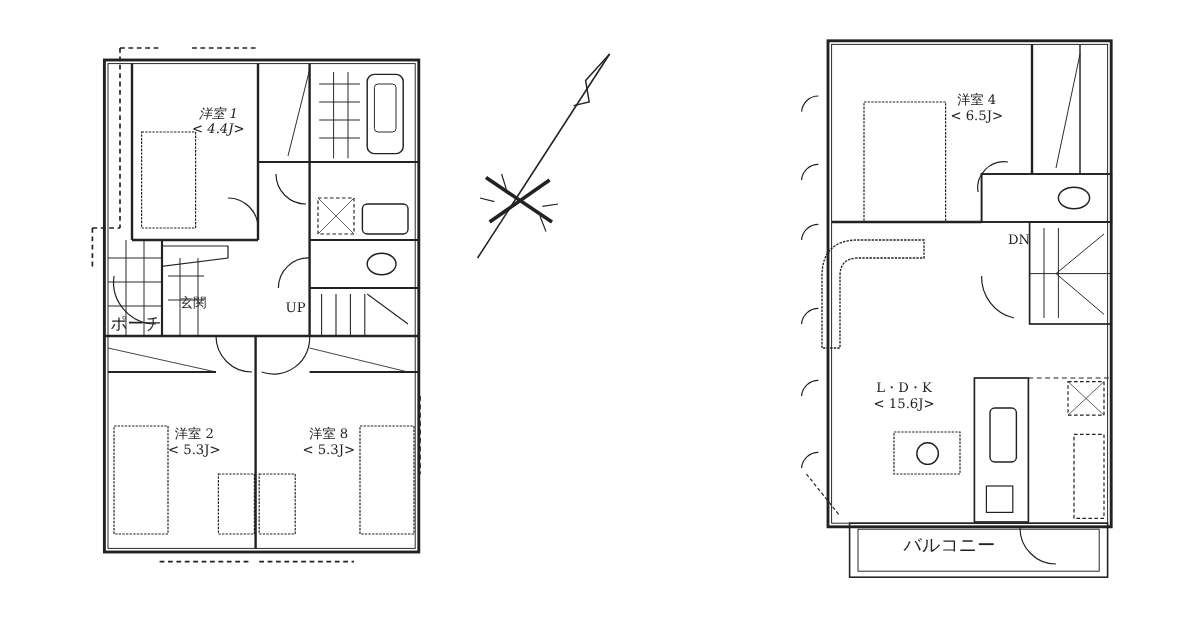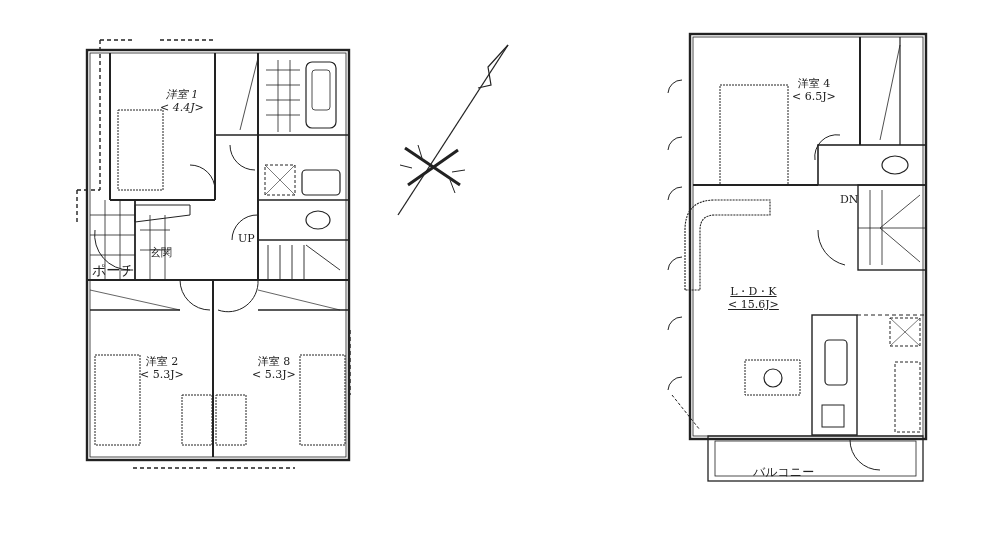--- a/index.html
+++ b/index.html
@@ -156,24 +156,24 @@
 <div class="lbl" style="left:140px;top:355px;">
   <span>洋室 2</span>
   <span class="sub">&lt; 5.3J&gt;</span>
 </div>
 <div class="lbl" style="left:252px;top:355px;">
   <span>洋室 8</span>
   <span class="sub">&lt; 5.3J&gt;</span>
 </div>
 <div class="lbl" style="left:138px;top:246px;margin-left:12px;">玄関</div>
 <div class="lbl" style="left:92px;top:264px;font-size:14px;">ポーチ</div>
-<div class="lbl" style="left:238px;top:232px;">UP</div>
+<div class="lbl" style="left:238px;top:250px;">UP</div>
 
 <div class="lbl" style="left:792px;top:77px;">
   <span>洋室 4</span>
   <span class="sub">&lt; 6.5J&gt;</span>
 </div>
-<div class="lbl" style="left:728px;top:285px;text-decoration:underline;">
+<div class="lbl" style="left:728px;top:317px;">
   <span>L・D・K</span>
   <span class="sub">&lt; 15.6J&gt;</span>
 </div>
 <div class="lbl" style="left:840px;top:193px;">DN</div>
-<div class="lbl" style="left:753px;top:466px;font-size:12px;">バルコニー</div>
+<div class="lbl" style="left:753px;top:448px;font-size:15px;">バルコニー</div>
 
 </body></html>

